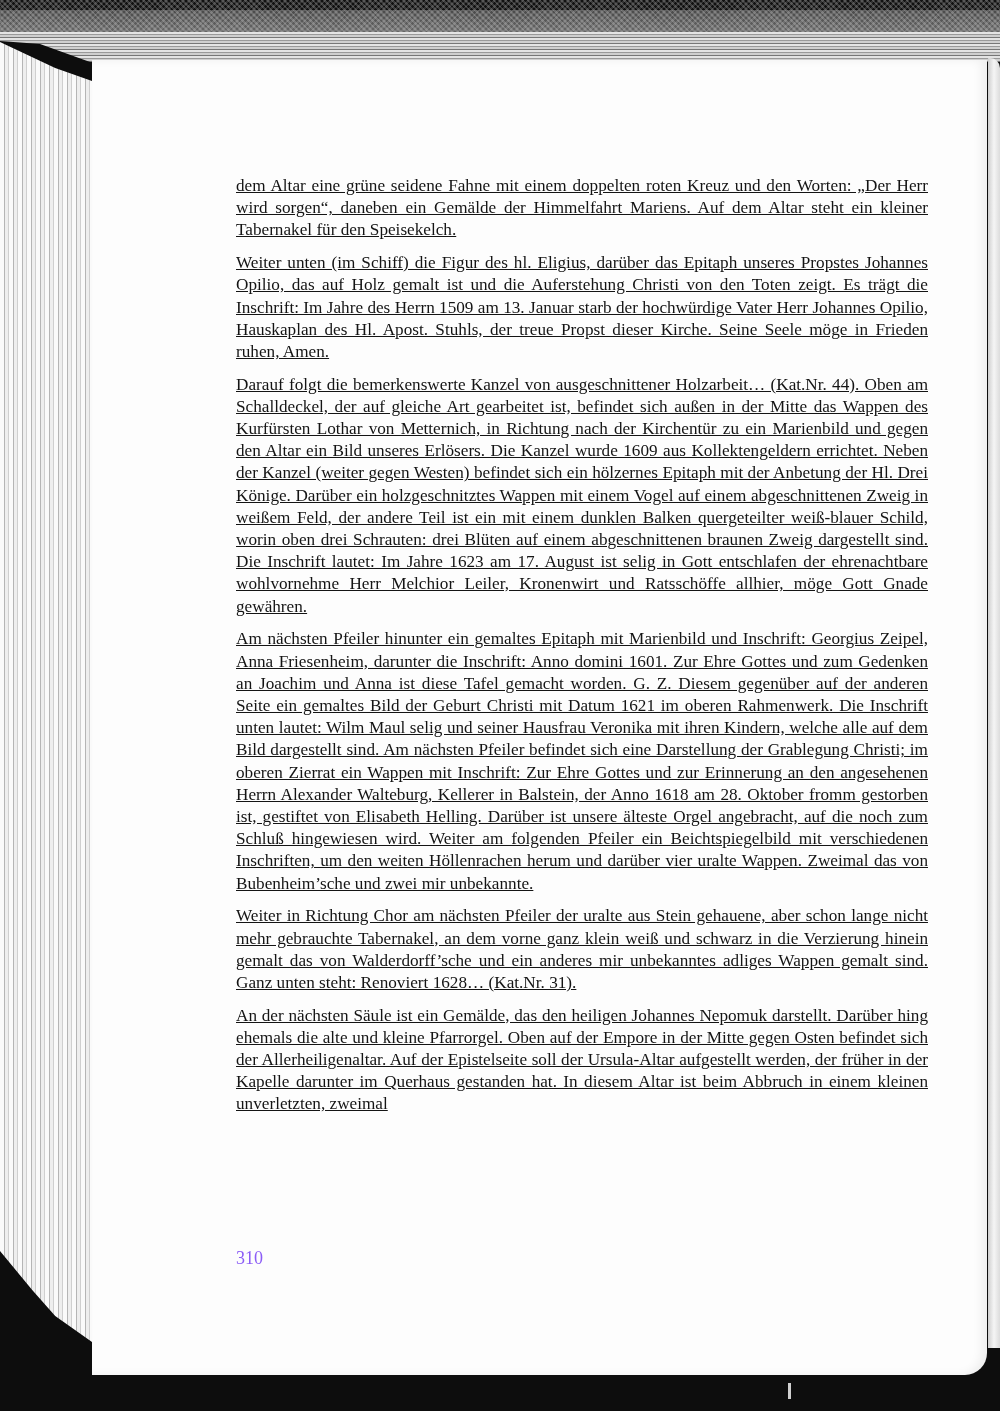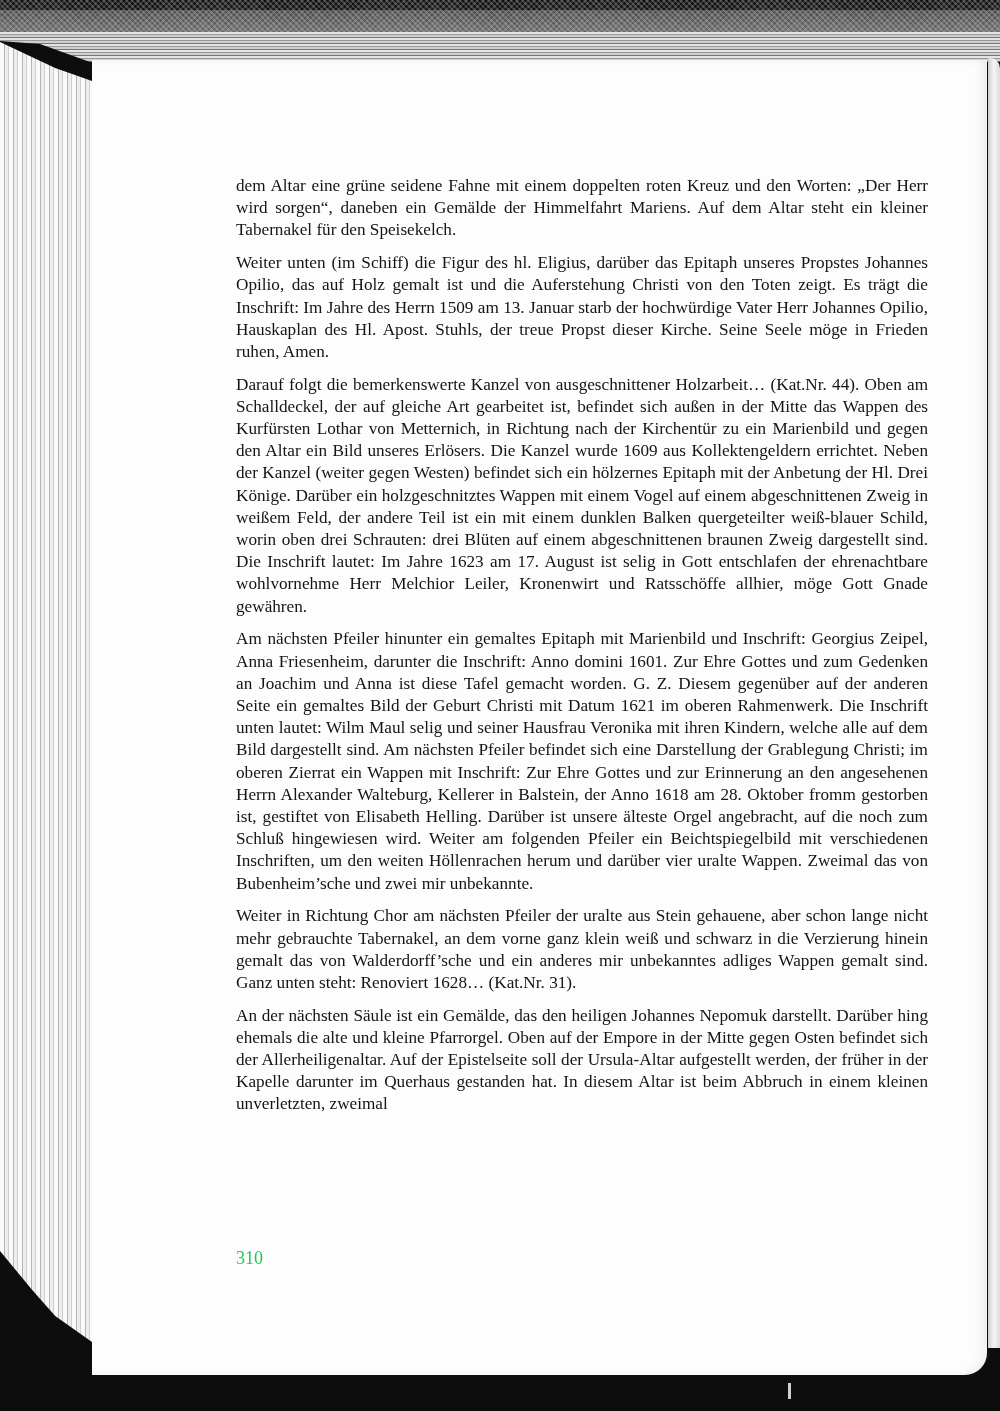--- a/index.html
+++ b/index.html
@@ -40,24 +40,25 @@
     box-shadow: inset -6px 0 10px rgba(0,0,0,0.06);
   }
   .text-block {
     position: absolute; left: 236px; top: 175px; width: 692px;
     font-size: 17.2px; line-height: 22.2px; color: #141414;
   }
   .text-block p {
     margin: 0 0 10.5px 0;
     text-align: justify;
     hyphens: manual;
+    text-decoration: underline;
   }
   .page-number {
     position: absolute; left: 236px; top: 1248px;
-    font-size: 18px; color: #22c55e;
+    font-size: 18px; color: #8b5cf6;
   }
   .stray-mark {
     position: absolute; left: 788px; top: 1383px; width: 3px; height: 16px;
     background: #cfcfcf;
   }
 </style>
 </head>
 <body>
 
 <div class="top-band"></div>

